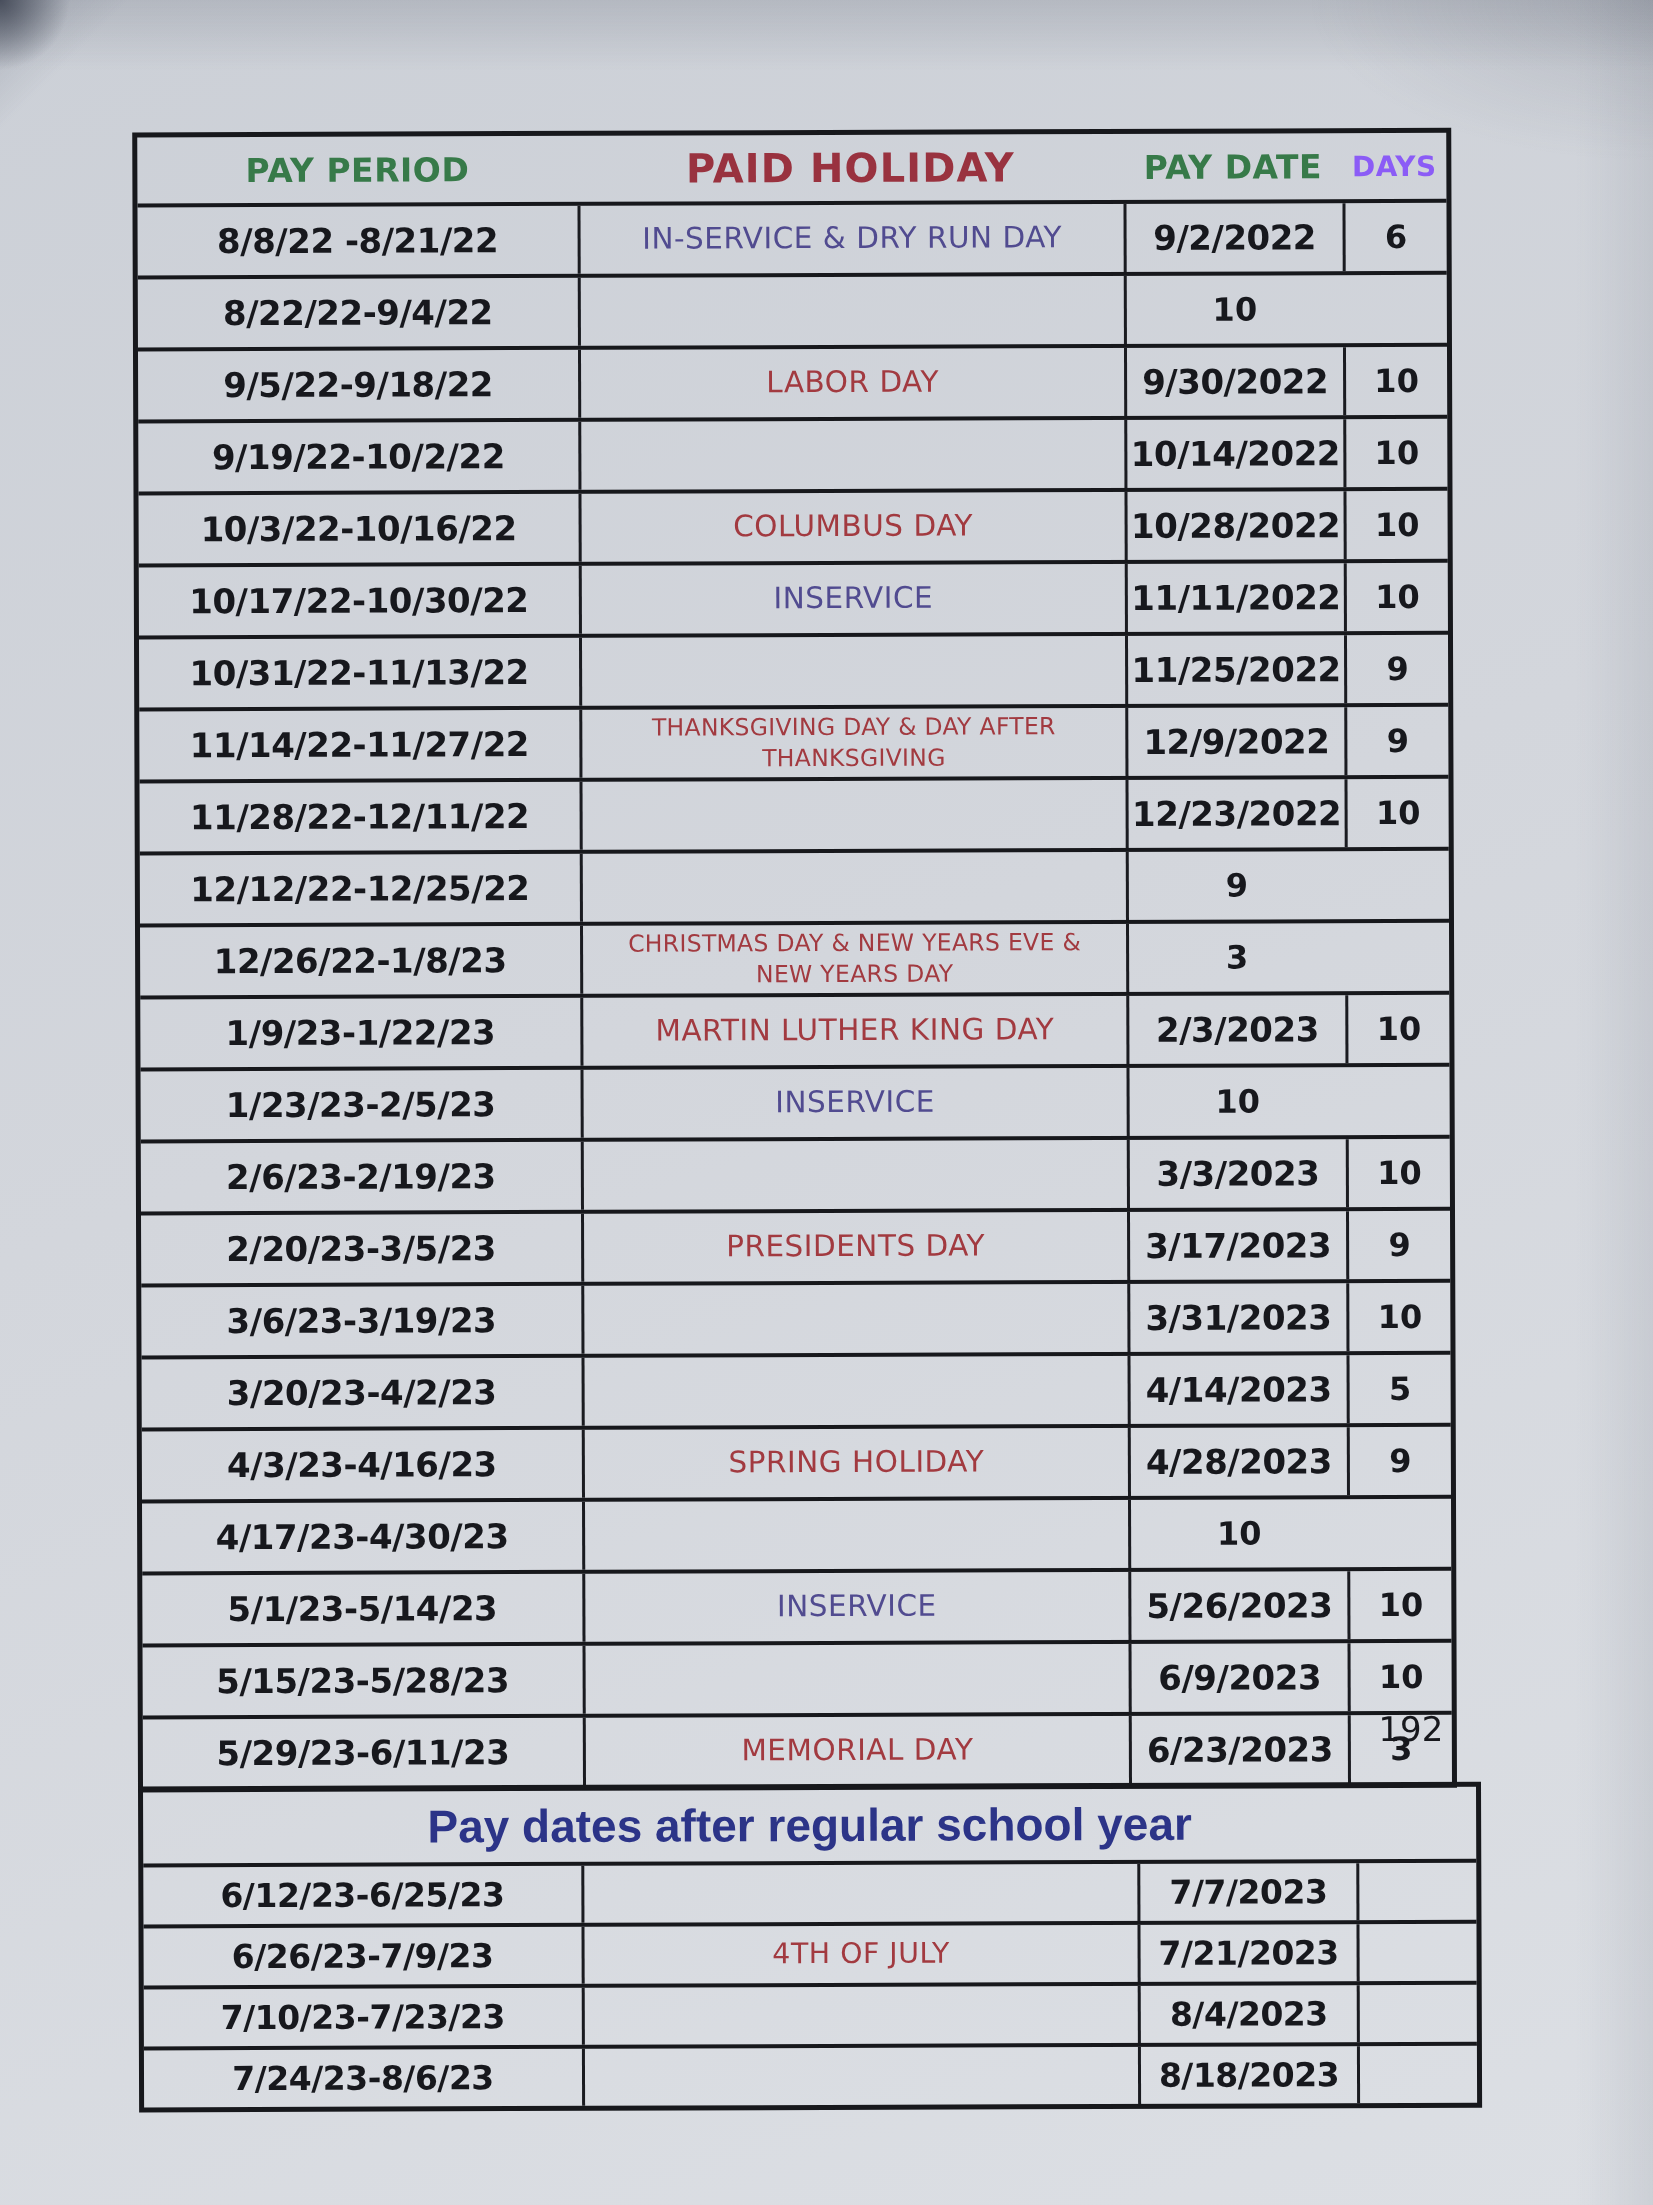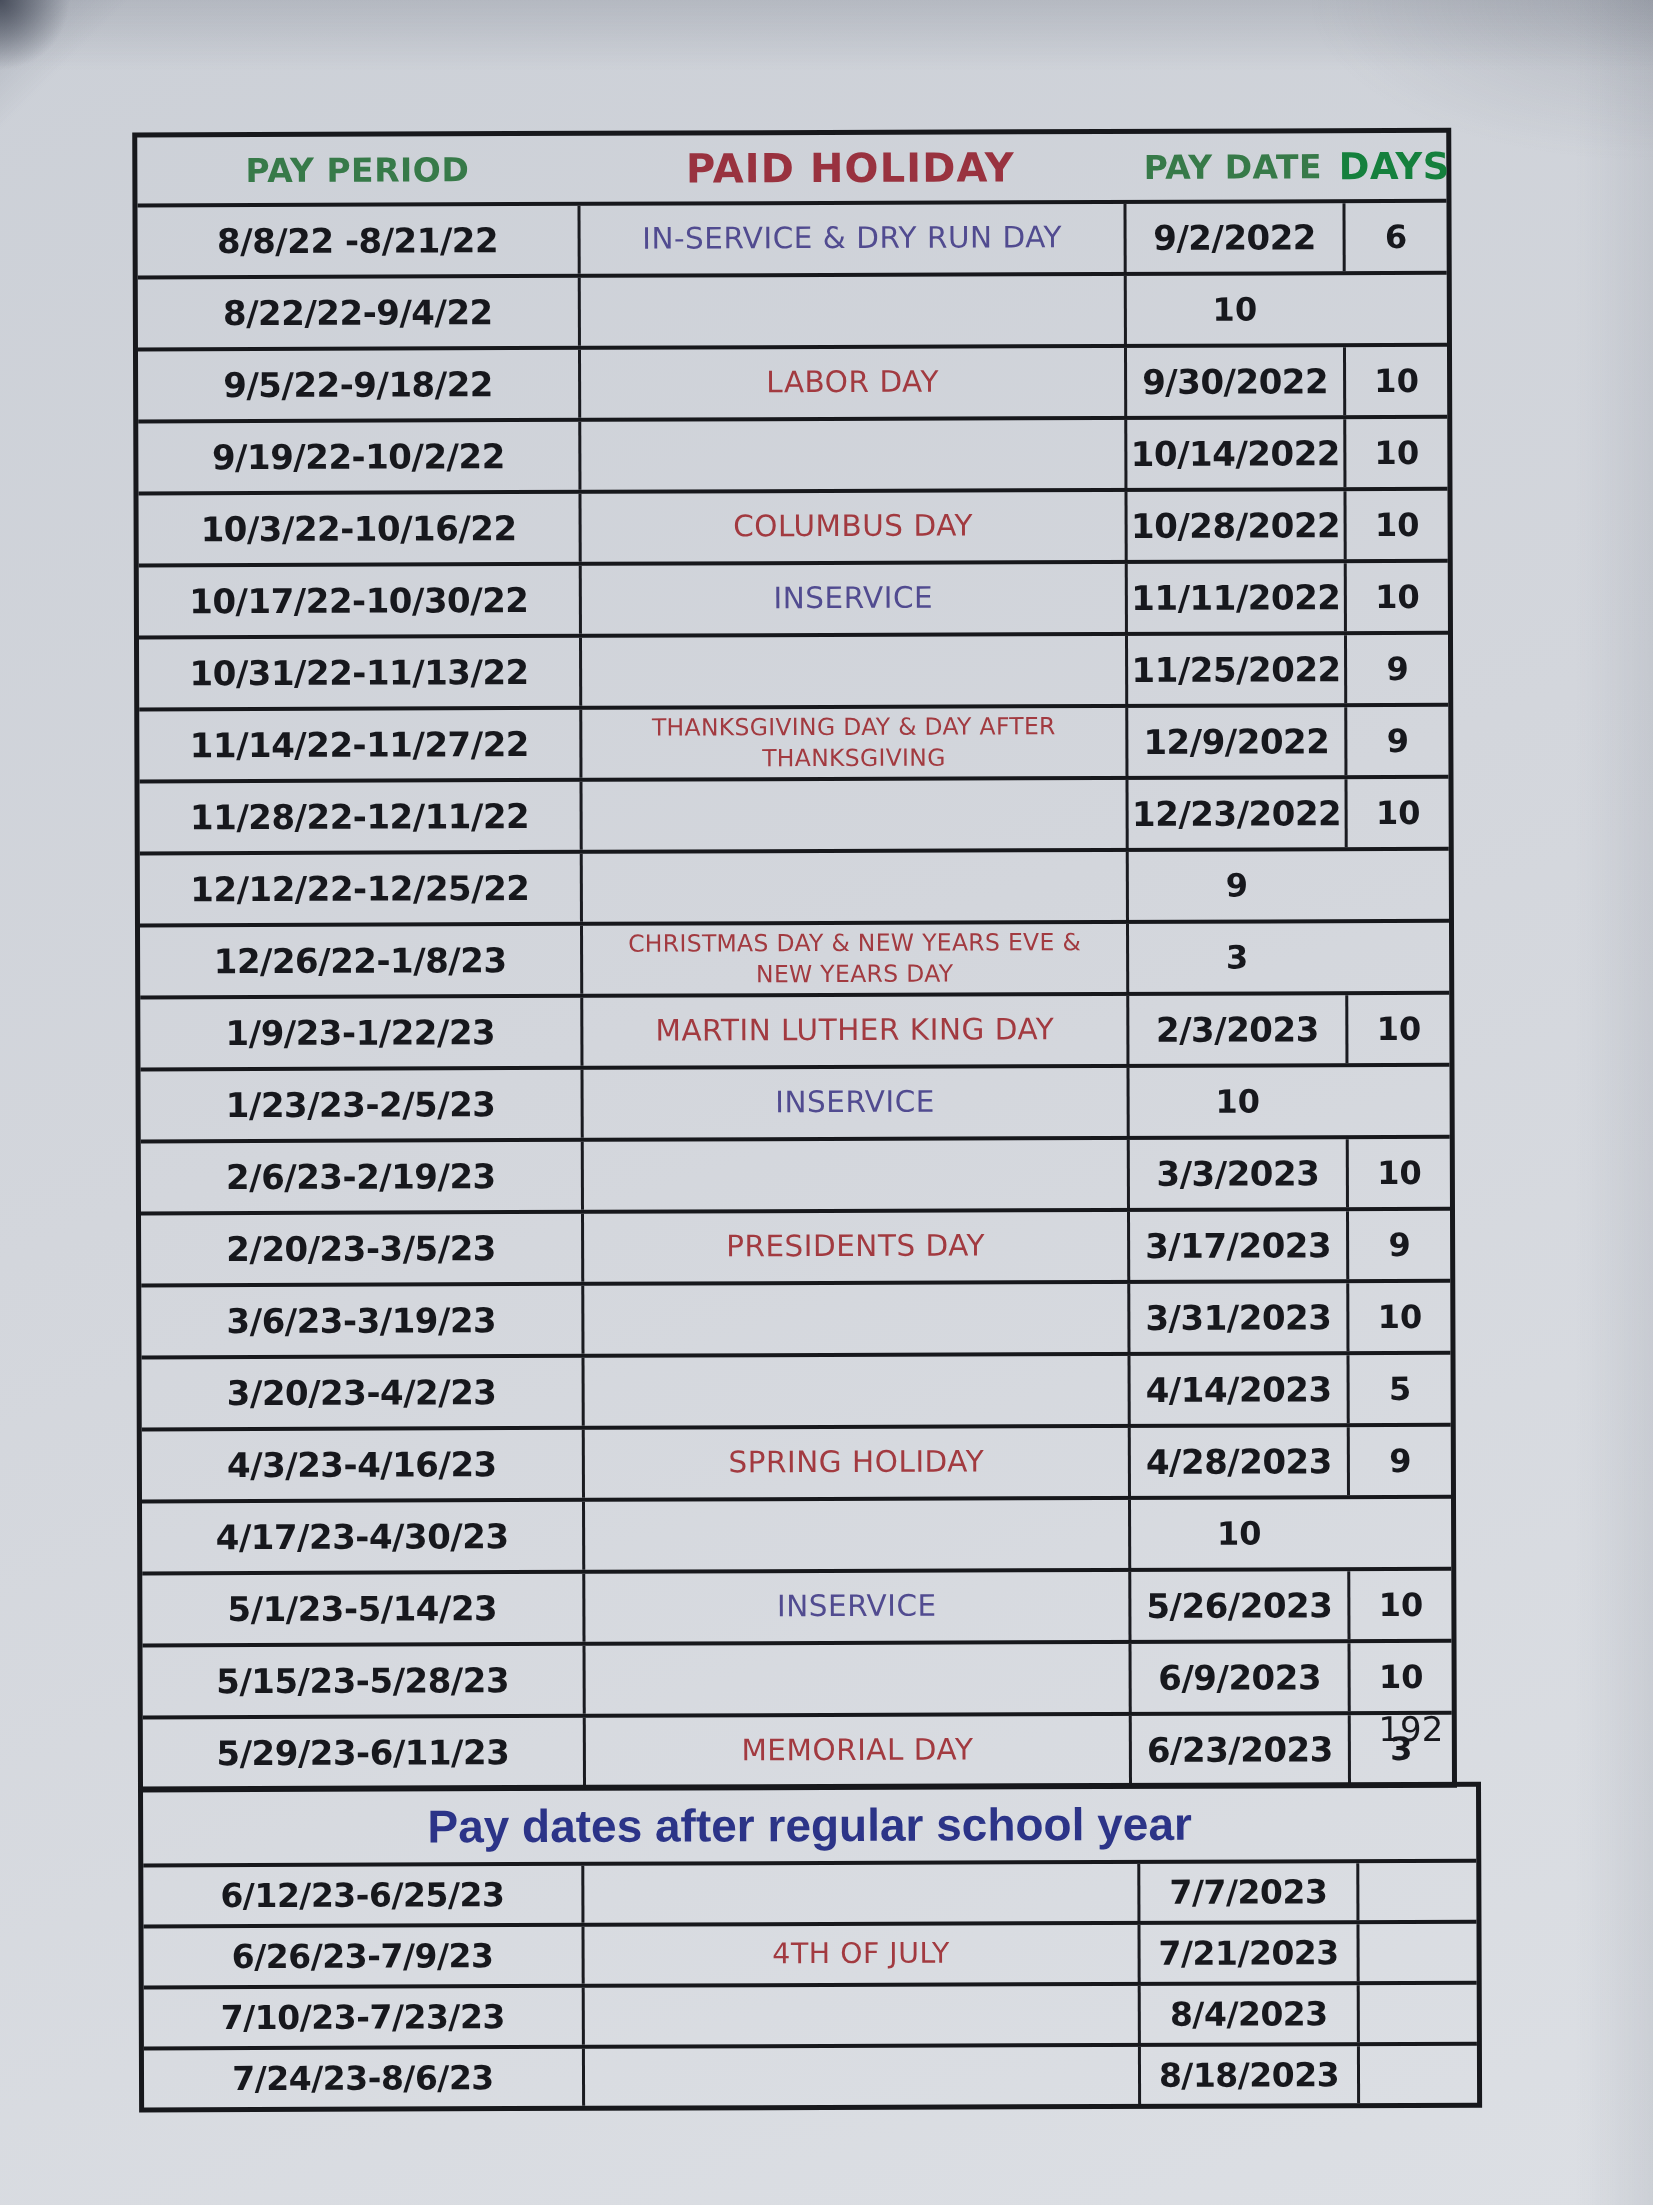--- a/index.html
+++ b/index.html
@@ -22,21 +22,21 @@
   .row{display:grid;grid-template-columns:440px 546px 219px 104px;border-top:4.9px solid #17181c;}
   .hrow{display:grid;grid-template-columns:440px 546px 219px 104px;height:66px;}
   .c{box-sizing:border-box;display:flex;align-items:center;justify-content:center;text-align:center;}
   .row .c{height:68px;}
   .row .c + .c{border-left:3.8px solid #1a1b20;}
   .hrow .c{height:66px;border:none;}
 
   .hd{font-weight:700;letter-spacing:0.5px;}
   .hd-green{color:#377a49;font-size:33px;}
   .hd-maroon{color:#99323f;font-size:40px;letter-spacing:1.1px;}
-  .hd-black{color:#15803d;font-size:37px;}
+  .hd-black{color:#8b5cf6;font-size:28px;}
 
   .p,.d{font-weight:700;font-size:34px;letter-spacing:-0.5px;}
   .n{font-weight:700;font-size:32px;}
   .h{font-size:29.5px;letter-spacing:0.5px;line-height:1.2;}
   .h.red{color:#a23a40;}
   .h.purple{color:#514b90;}
   .h.small{font-size:23.5px;letter-spacing:0.3px;line-height:1.3;padding:0 30px;}
 
   
   .total{position:absolute;left:1367px;top:1702px;width:84px;height:57px;

